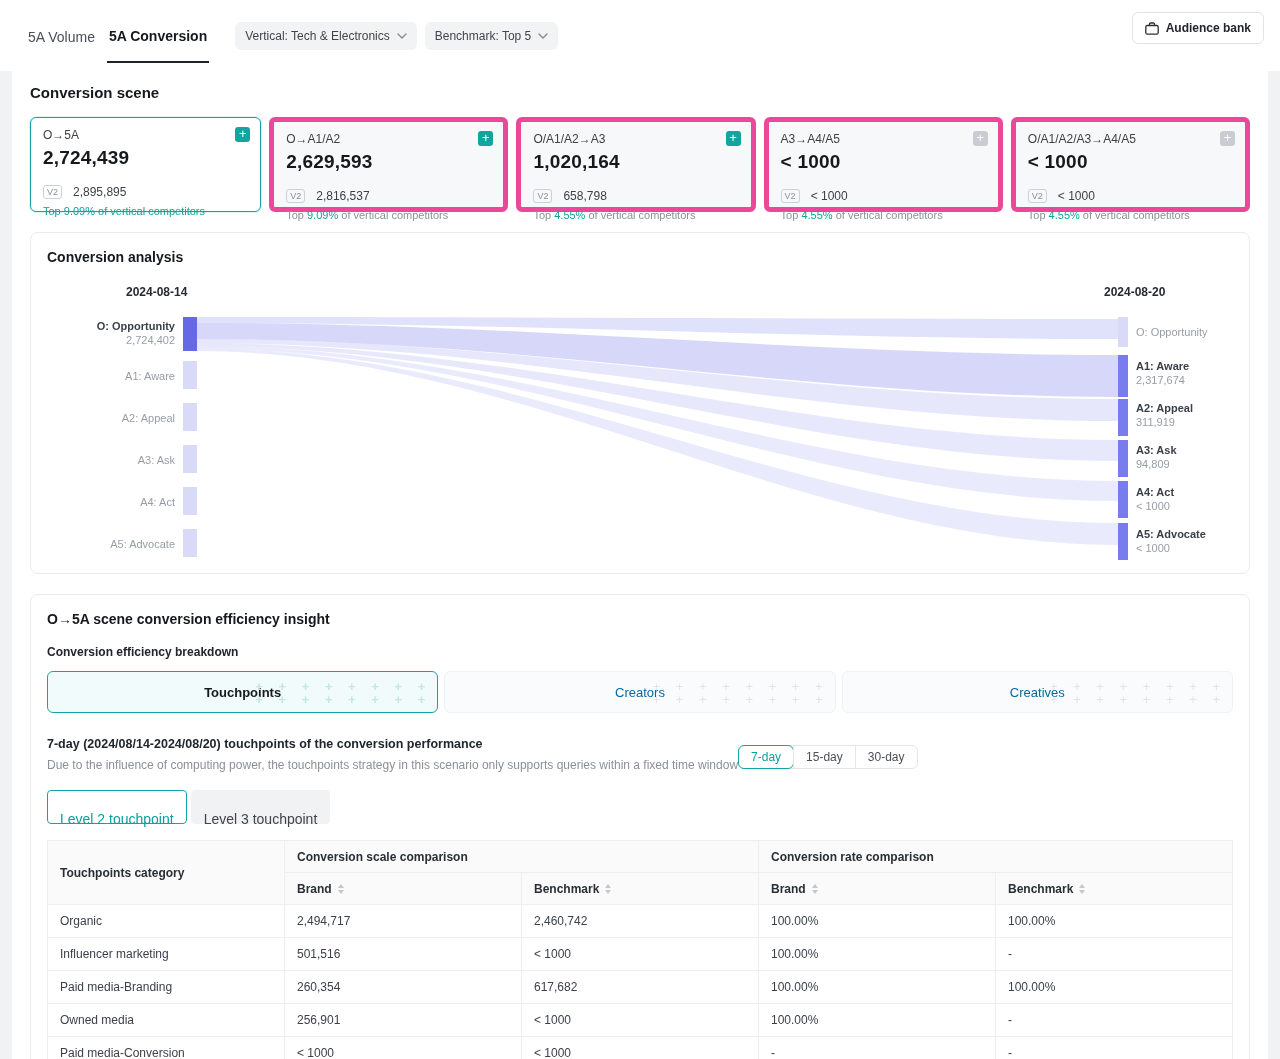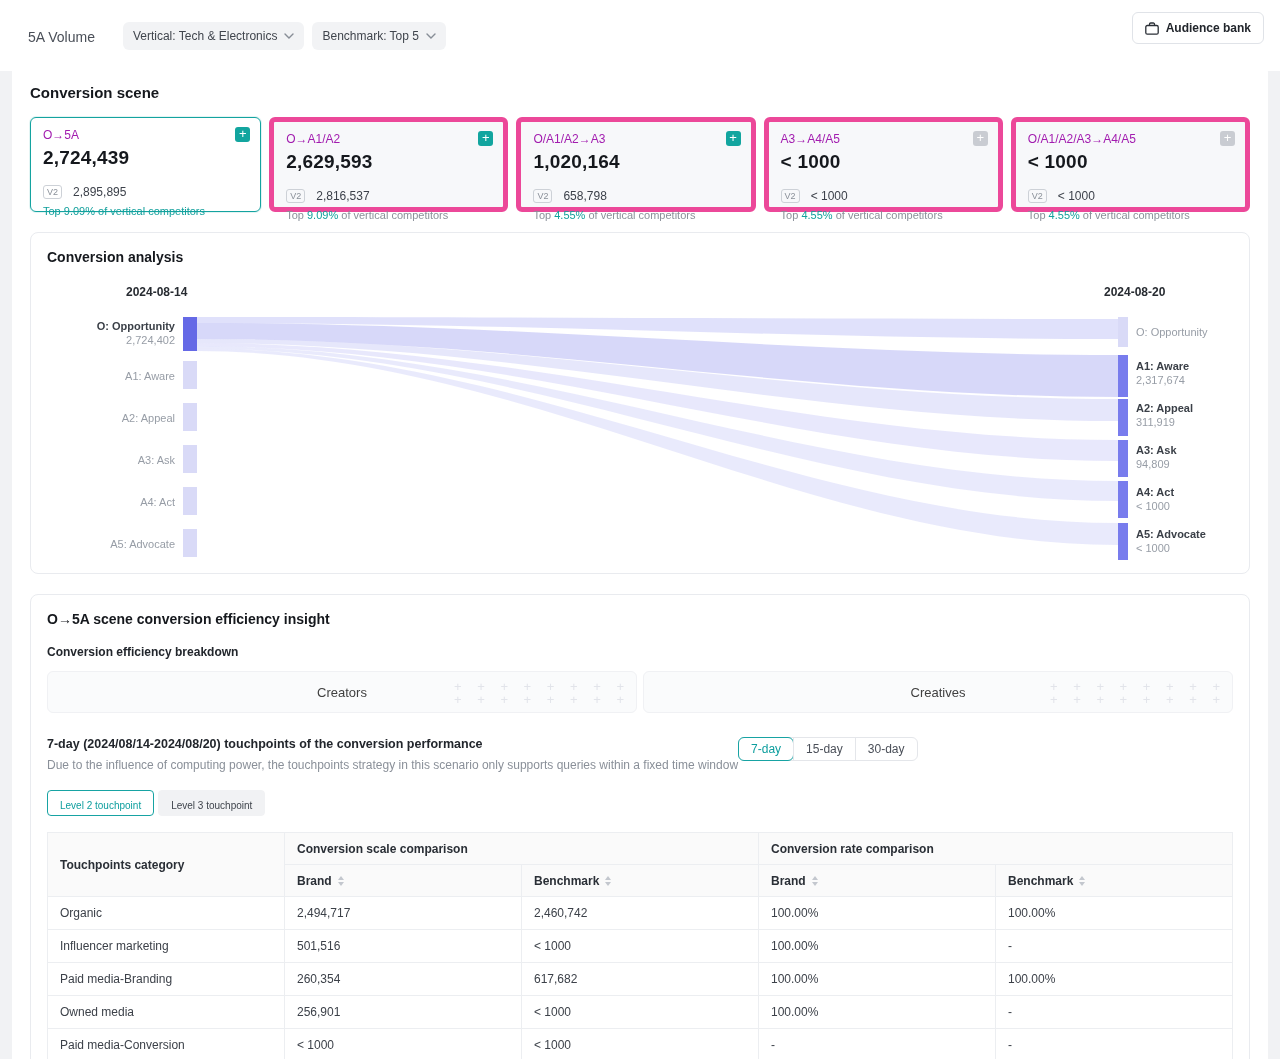--- a/index.html
+++ b/index.html
@@ -17,21 +17,21 @@
   .aud-btn { position:absolute; right:16px; top:12px; height:32px; display:inline-flex; align-items:center; gap:7px; background:#fff; border:1px solid #e0e3e8; border-radius:6px; padding:0 12px; font-size:12px; font-weight:bold; color:#22262c; cursor:pointer; }
 
   
   .main { position:absolute; left:12px; right:12px; top:64px; background:#fff; border-radius:8px; padding:20px 18px 40px; min-height:1020px; }
   .h1 { font-size:15px; font-weight:bold; color:#15181d; }
 
   
   .cards { display:flex; gap:8px; margin-top:16px; }
   .mcard { flex:1; height:95px; border-radius:6px; background:#f7f8fa; border:5px solid #ec4899; padding:10px 12px; position:relative; cursor:pointer; }
   .mcard.selected { background:#fff; border:1px solid #14a3a0; box-shadow:0 0 0 1px rgba(20,163,160,.12); }
-  .mcard .label { font-size:12px; color:#a21caf; }
+  .mcard .label { font-size:12px; color:#404040; }
   .mcard .plus { position:absolute; top:9px; right:10px; width:15px; height:15px; border-radius:3px; background:#12a59f; color:#fff; font-size:13px; line-height:14px; text-align:center; cursor:pointer; }
   .mcard .plus.dim { background:#c9ccd2; }
   .mcard .value { font-size:19px; font-weight:bold; color:#15181d; margin-top:5px; letter-spacing:.2px; }
   .mcard .v2row { display:flex; align-items:center; gap:11px; margin-top:16px; }
   .v2badge { font-size:9px; color:#8a9099; border:1px solid #cdd1d7; border-radius:3px; padding:0 3px; line-height:12px; }
   .v2val { font-size:12px; color:#3c414a; }
   .rank { font-size:11px; color:#8a9099; margin-top:6px; white-space:nowrap; }
   .rank .pct { color:#12a09c; }
   .rank.all-teal, .rank.all-teal .pct { color:#12a09c; }
 
@@ -45,56 +45,57 @@
   .s-right { left:1091px; text-align:left; }
   .s-dark { color:#3b4048; font-weight:bold; }
   .s-gray { color:#979da6; }
   .s-val { color:#979da6; font-weight:normal; }
 
   
   .insight { padding:16px 16px 20px; }
   .h2 { font-size:14px; font-weight:bold; color:#15181d; }
   .h3 { font-size:12px; font-weight:bold; color:#22262c; margin-top:18px; }
   .big-tabs { display:flex; gap:6px; margin-top:12px; }
-  .big-tab { flex:1; height:42px; border-radius:6px; background:#fafbfc; border:1px solid #f0f1f4; position:relative; display:flex; align-items:center; justify-content:center; font-size:13px; color:#404040; cursor:pointer; overflow:hidden; }
+  .big-tab { flex:1; height:42px; border-radius:6px; background:#fafbfc; border:1px solid #f0f1f4; position:relative; display:flex; align-items:center; justify-content:center; font-size:13px; color:#0369a1; cursor:pointer; overflow:hidden; }
   .big-tab.active { background:#f2fbfb; border:1px solid #17a3a3; font-weight:bold; color:#15181d; }
   .pattern { position:absolute; right:6px; top:8px; color:#e2e4ea; font-size:13px; line-height:13px; letter-spacing:6px; pointer-events:none; }
   .pattern::before { content:"+ + + + + + + +\A+ + + + + + + +"; white-space:pre; }
   .big-tab.active .pattern { color:#c2e7e6; }
 
   .perf-row { display:flex; align-items:flex-start; margin-top:24px; }
   .perf-title { font-size:12.5px; font-weight:bold; color:#22262c; }
   .perf-note { font-size:12px; color:#8a9099; margin-top:7px; }
-  .day-group { display:flex; align-items:center; border:1px solid #e4e6ea; border-radius:6px; background:#fff; }
+  .day-group { display:flex; align-items:center; border:1px solid #e4e6ea; border-radius:6px; background:#fff;margin-top:8px; }
   .day-opt { font-size:12px; color:#4a4f58; padding:4px 12px; cursor:pointer; border-left:1px solid #e4e6ea; }
   .day-opt:first-child { border-left:none; }
   .day-opt.active { color:#0d9e9e; border:1px solid #17a3a3; border-radius:6px; margin:-1px; background:#fff; }
 
   .level-row { display:flex; margin-top:18px; }
-  .level-btn { height:26px; line-height:24px; font-size:10px; padding:3px 12px; border-radius:4px; cursor:pointer; }
+  .level-btn { height:26px; line-height:24px; font-size:14px; padding:16px 12px; border-radius:4px; cursor:pointer; }
   .level-btn.active { border:1px solid #17a3a3; color:#0d9e9e; background:#fff; }
   .level-btn.plain { background:#f1f2f4; color:#3f444c; border:1px solid #f1f2f4; margin-left:4px; }
 
   
   table { width:100%; border-collapse:collapse; margin-top:16px; font-size:12px; }
   th, td { border:1px solid #eceef1; padding:0 12px; text-align:left; }
   thead th { background:#fafafa; font-weight:bold; color:#2a2f36; height:32px; }
   thead .sub th { font-weight:bold; }
   tbody td { height:33px; color:#3c4149; background:#fff; }
   .th-flex { display:flex; align-items:center; gap:6px; }
   .sort { display:inline-flex; flex-direction:column; cursor:pointer; }
   .sort i { display:block; width:0; height:0; border-left:3.5px solid transparent; border-right:3.5px solid transparent; }
   .sort .up { border-bottom:4px solid #c3c7ce; margin-bottom:2px; }
   .sort .dn { border-top:4px solid #c3c7ce; }
 </style>
 </head>
 <body>
 
 <div class="topbar">
   <div class="top-tab">5A Volume</div>
+  <div class="top-tab active">5A Conversion</div>
 
   <div class="pills">
     <div class="pill">
       <span>Vertical: Tech &amp; Electronics</span>
       <svg width="10" height="6" viewBox="0 0 10 6">
           <path d="M1 1l4 4 4-4" fill="none" stroke="#878d96" stroke-width="1.4" stroke-linecap="round"></path>
         </svg>
     </div>
     <div class="pill">
       <span>Benchmark: Top 5</span>
@@ -240,20 +241,24 @@
         <div class="s-val">&lt; 1000</div>
       </div>
     </div>
   </div>
 
   <div class="panel insight">
     <div class="h2">O→5A scene conversion efficiency insight</div>
     <div class="h3">Conversion efficiency breakdown</div>
 
     <div class="big-tabs">
+      <div class="big-tab active">
+        <span>Touchpoints</span>
+        <span class="pattern"></span>
+      </div>
       <div class="big-tab">
         <span>Creators</span>
         <span class="pattern"></span>
       </div>
       <div class="big-tab">
         <span>Creatives</span>
         <span class="pattern"></span>
       </div>
     </div>
 

